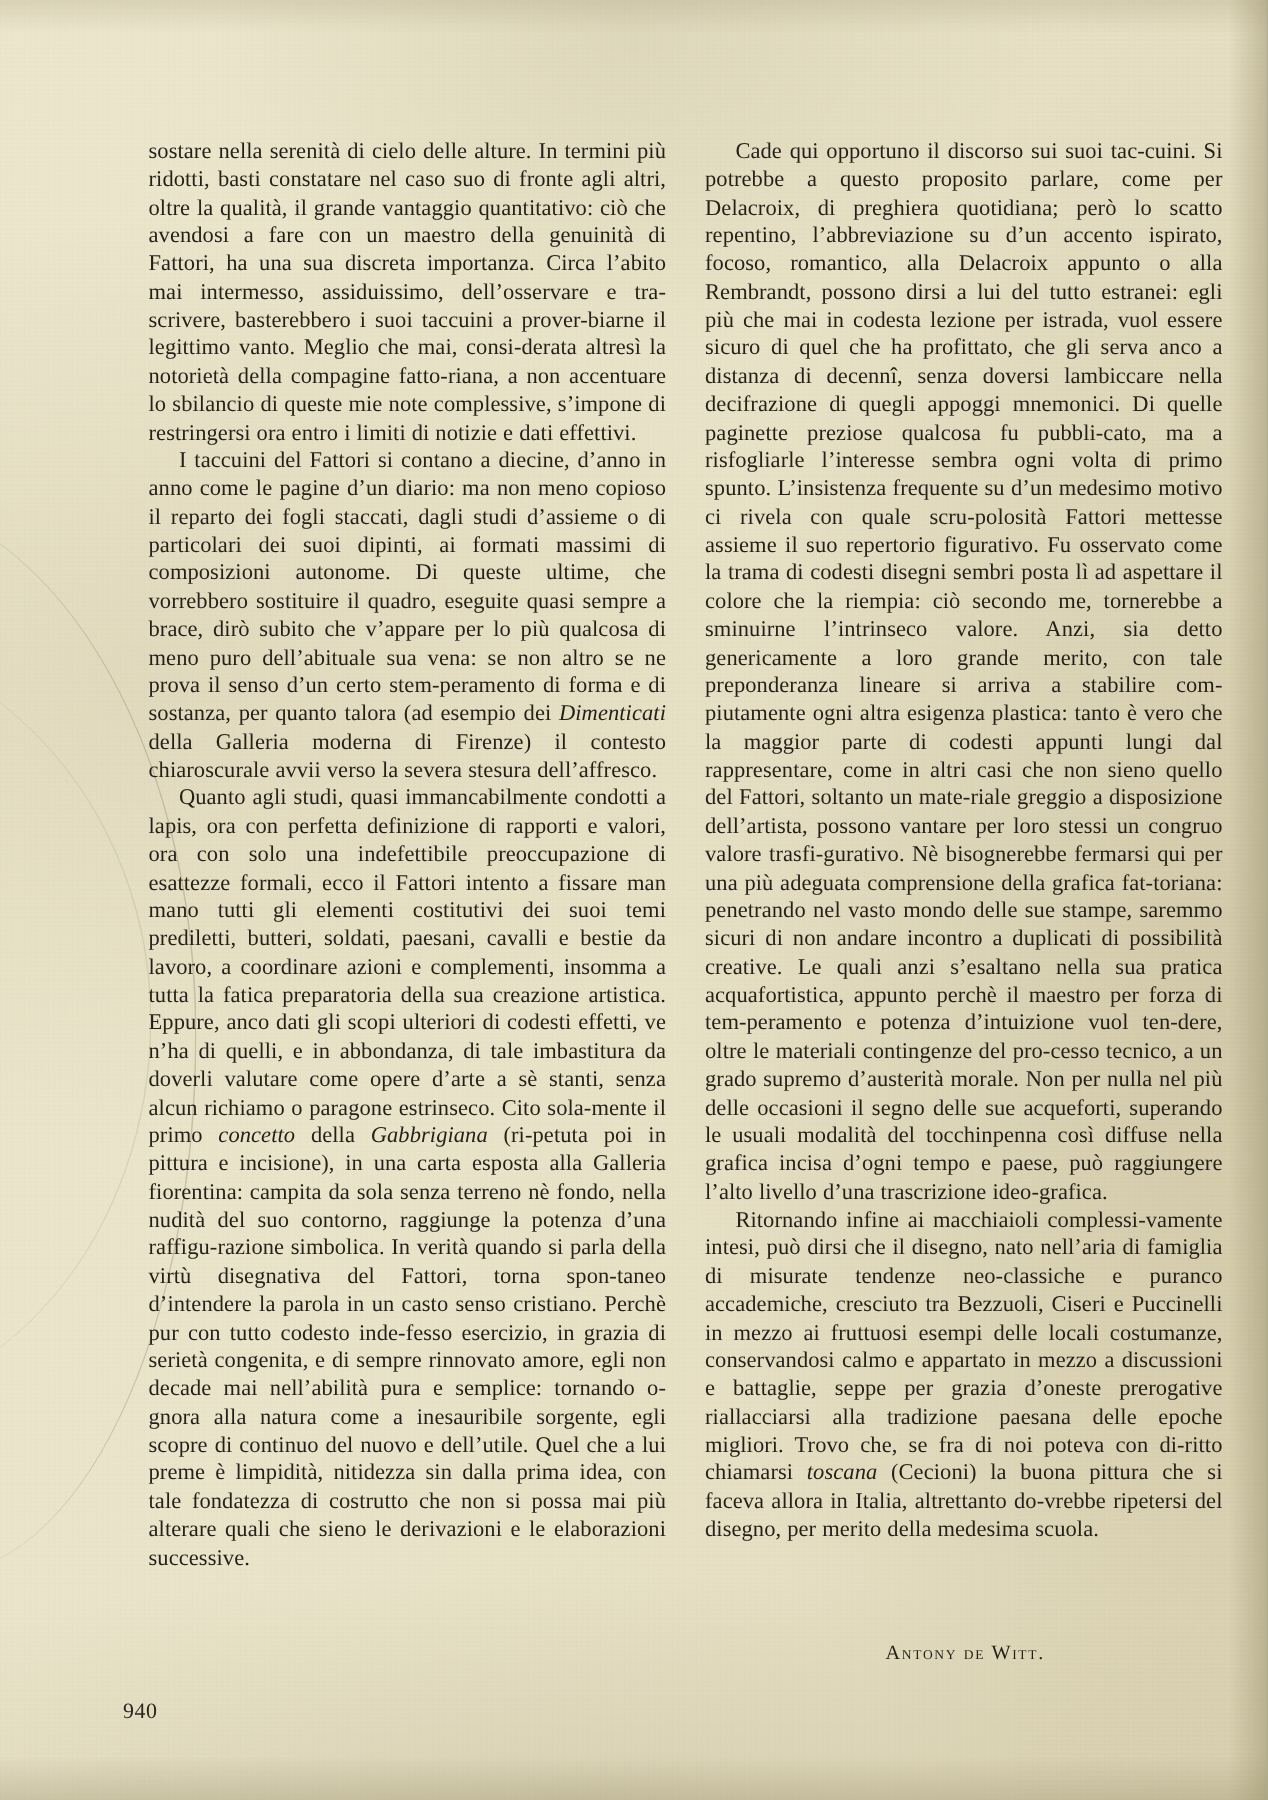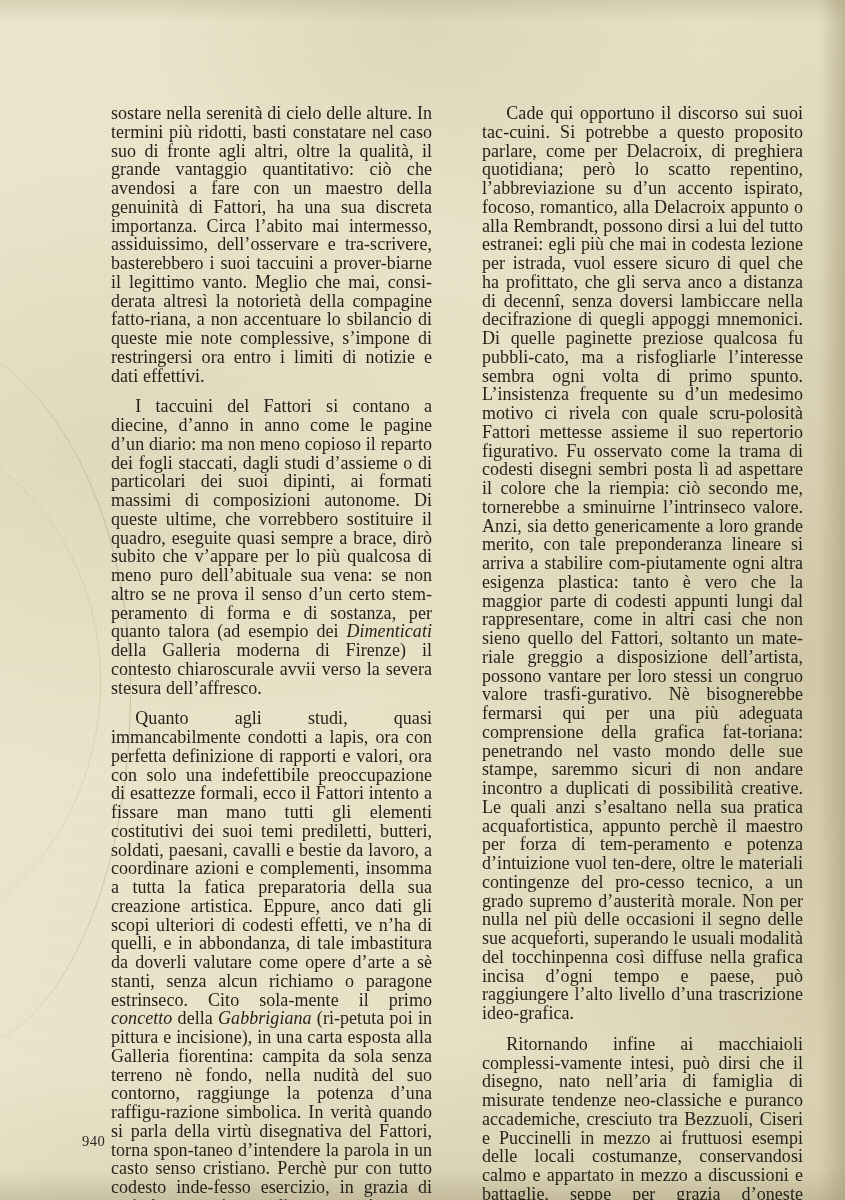--- a/index.html
+++ b/index.html
@@ -76,24 +76,24 @@
     position: absolute;
     left: 99px;
     top: 92px;
     width: 716px;
     display: flex;
     gap: 26px;
   }
   .col { width: 345px; }
 
   .col p {
-    margin: 12px;
+    margin: 0;
     text-align: justify;
     text-justify: inter-word;
-    font-size: 18px;
+    font-size: 15px;
     line-height: 18.75px;
     letter-spacing: 0.05px;
     word-spacing: 0.2px;
     color: #241f18;
     text-indent: 1.35em;
     -webkit-font-smoothing: antialiased;
   }
   .col p.noindent { text-indent: 0; }
   .col p i, .col p em { font-style: italic; }
 
@@ -135,16 +135,17 @@
         <p class="noindent"><span>sostare nella serenità di cielo delle alture. In termini più ridotti, basti constatare nel caso suo di fronte agli altri, oltre la qualità, il grande vantaggio quantitativo: ciò che avendosi a fare con un maestro della genuinità di Fattori, ha una sua discreta importanza. Circa l’abito mai intermesso, assiduissimo, dell’osservare e tra-scrivere, basterebbero i suoi taccuini a prover-biarne il legittimo vanto. Meglio che mai, consi-derata altresì la notorietà della compagine fatto-riana, a non accentuare lo sbilancio di queste mie note complessive, s’impone di restringersi ora entro i limiti di notizie e dati effettivi.</span></p>
         <p><span>I taccuini del Fattori si contano a diecine, d’anno in anno come le pagine d’un diario: ma non meno copioso il reparto dei fogli staccati, dagli studi d’assieme o di particolari dei suoi dipinti, ai formati massimi di composizioni autonome. Di queste ultime, che vorrebbero sostituire il quadro, eseguite quasi sempre a brace, dirò subito che v’appare per lo più qualcosa di meno puro dell’abituale sua vena: se non altro se ne prova il senso d’un certo stem-peramento di forma e di sostanza, per quanto talora (ad esempio dei </span><i>Dimenticati</i><span> della Galleria moderna di Firenze) il contesto chiaroscurale avvii verso la severa stesura dell’affresco.</span></p>
         <p><span>Quanto agli studi, quasi immancabilmente condotti a lapis, ora con perfetta definizione di rapporti e valori, ora con solo una indefettibile preoccupazione di esattezze formali, ecco il Fattori intento a fissare man mano tutti gli elementi costitutivi dei suoi temi prediletti, butteri, soldati, paesani, cavalli e bestie da lavoro, a coordinare azioni e complementi, insomma a tutta la fatica preparatoria della sua creazione artistica. Eppure, anco dati gli scopi ulteriori di codesti effetti, ve n’ha di quelli, e in abbondanza, di tale imbastitura da doverli valutare come opere d’arte a sè stanti, senza alcun richiamo o paragone estrinseco. Cito sola-mente il primo </span><i>concetto</i><span> della </span><i>Gabbrigiana</i><span> (ri-petuta poi in pittura e incisione), in una carta esposta alla Galleria fiorentina: campita da sola senza terreno nè fondo, nella nudità del suo contorno, raggiunge la potenza d’una raffigu-razione simbolica. In verità quando si parla della virtù disegnativa del Fattori, torna spon-taneo d’intendere la parola in un casto senso cristiano. Perchè pur con tutto codesto inde-fesso esercizio, in grazia di serietà congenita, e di sempre rinnovato amore, egli non decade mai nell’abilità pura e semplice: tornando o-gnora alla natura come a inesauribile sorgente, egli scopre di continuo del nuovo e dell’utile. Quel che a lui preme è limpidità, nitidezza sin dalla prima idea, con tale fondatezza di costrutto che non si possa mai più alterare quali che sieno le derivazioni e le elaborazioni successive.</span></p>
       </div>
     <div class="col" id="right-col">
         <p><span>Cade qui opportuno il discorso sui suoi tac-cuini. Si potrebbe a questo proposito parlare, come per Delacroix, di preghiera quotidiana; però lo scatto repentino, l’abbreviazione su d’un accento ispirato, focoso, romantico, alla Delacroix appunto o alla Rembrandt, possono dirsi a lui del tutto estranei: egli più che mai in codesta lezione per istrada, vuol essere sicuro di quel che ha profittato, che gli serva anco a distanza di decennî, senza doversi lambiccare nella decifrazione di quegli appoggi mnemonici. Di quelle paginette preziose qualcosa fu pubbli-cato, ma a risfogliarle l’interesse sembra ogni volta di primo spunto. L’insistenza frequente su d’un medesimo motivo ci rivela con quale scru-polosità Fattori mettesse assieme il suo repertorio figurativo. Fu osservato come la trama di codesti disegni sembri posta lì ad aspettare il colore che la riempia: ciò secondo me, tornerebbe a sminuirne l’intrinseco valore. Anzi, sia detto genericamente a loro grande merito, con tale preponderanza lineare si arriva a stabilire com-piutamente ogni altra esigenza plastica: tanto è vero che la maggior parte di codesti appunti lungi dal rappresentare, come in altri casi che non sieno quello del Fattori, soltanto un mate-riale greggio a disposizione dell’artista, possono vantare per loro stessi un congruo valore trasfi-gurativo. Nè bisognerebbe fermarsi qui per una più adeguata comprensione della grafica fat-toriana: penetrando nel vasto mondo delle sue stampe, saremmo sicuri di non andare incontro a duplicati di possibilità creative. Le quali anzi s’esaltano nella sua pratica acquafortistica, appunto perchè il maestro per forza di tem-peramento e potenza d’intuizione vuol ten-dere, oltre le materiali contingenze del pro-cesso tecnico, a un grado supremo d’austerità morale. Non per nulla nel più delle occasioni il segno delle sue acqueforti, superando le usuali modalità del tocchinpenna così diffuse nella grafica incisa d’ogni tempo e paese, può raggiungere l’alto livello d’una trascrizione ideo-grafica.</span></p>
         <p><span>Ritornando infine ai macchiaioli complessi-vamente intesi, può dirsi che il disegno, nato nell’aria di famiglia di misurate tendenze neo-classiche e puranco accademiche, cresciuto tra Bezzuoli, Ciseri e Puccinelli in mezzo ai fruttuosi esempi delle locali costumanze, conservandosi calmo e appartato in mezzo a discussioni e battaglie, seppe per grazia d’oneste prerogative riallacciarsi alla tradizione paesana delle epoche migliori. Trovo che, se fra di noi poteva con di-ritto chiamarsi </span><i>toscana</i><span> (Cecioni) la buona pittura che si faceva allora in Italia, altrettanto do-vrebbe ripetersi del disegno, per merito della medesima scuola.</span></p>
       </div>
   </div>
 
+  <div class="signature">Antony de Witt.</div>
 
   <div class="folio">940</div>
 
 </div>
 
 </body></html>

